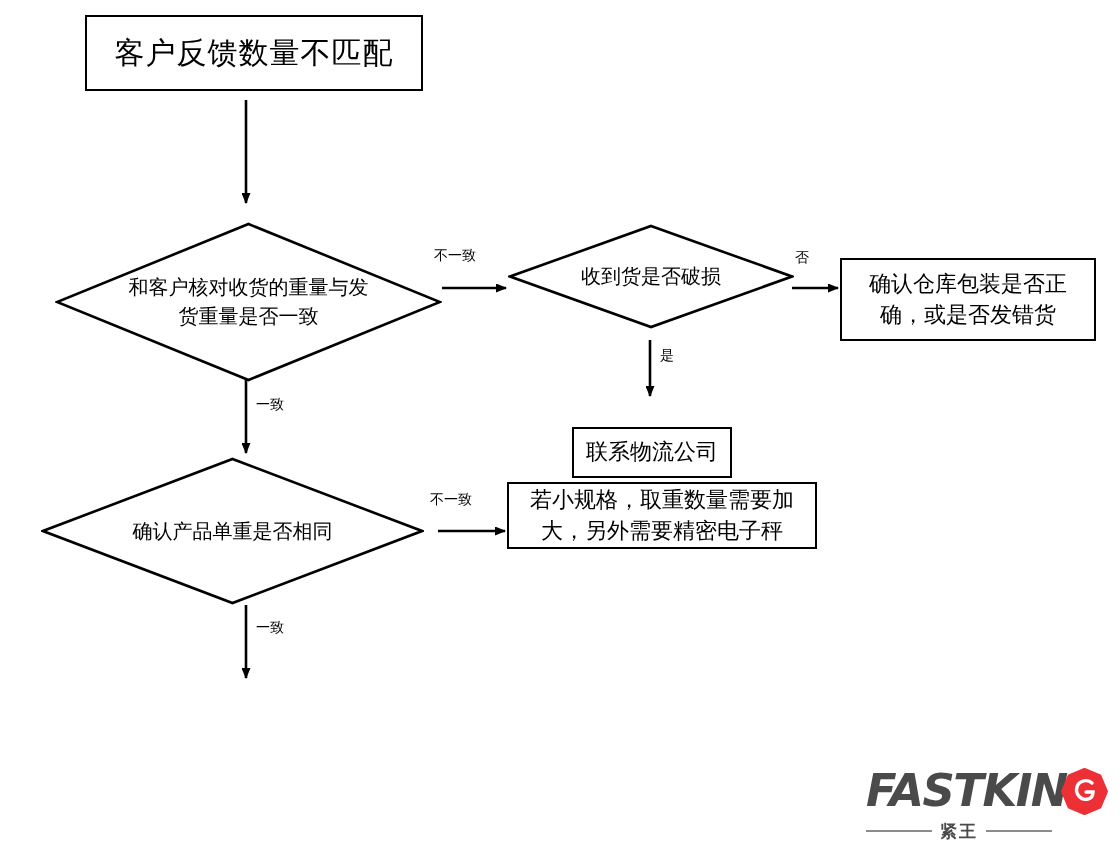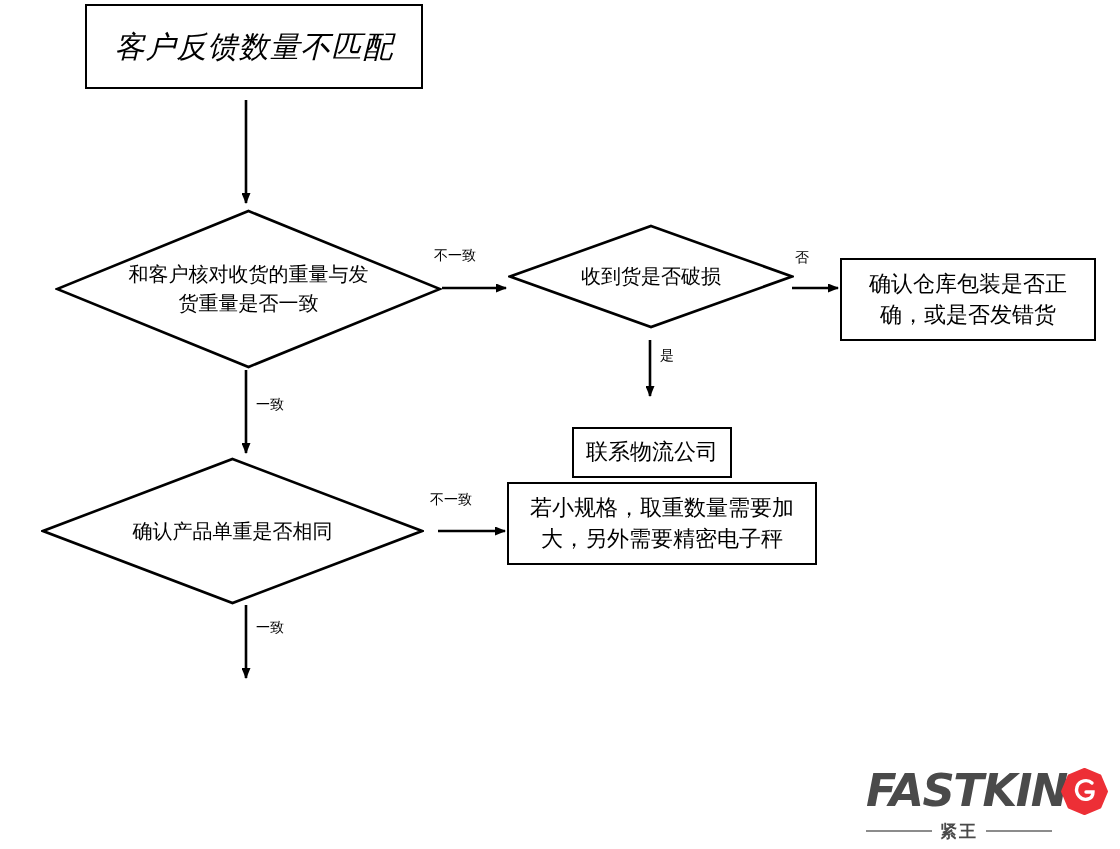--- a/index.html
+++ b/index.html
@@ -155,25 +155,25 @@
 
     <line x1="792" y1="288" x2="838" y2="288" stroke="#000000" stroke-width="2.6" marker-end="url(#arrowhead)"></line>
 
     <line x1="650" y1="340" x2="650" y2="396" stroke="#000000" stroke-width="2.6" marker-end="url(#arrowhead)"></line>
 
     <line x1="438" y1="531" x2="505" y2="531" stroke="#000000" stroke-width="2.6" marker-end="url(#arrowhead)"></line>
 
     <line x1="246" y1="605" x2="246" y2="678" stroke="#000000" stroke-width="2.6" marker-end="url(#arrowhead)"></line>
   </svg>
 
-  <div class="node box start-box" style="left:85px; top:4px; width:338px; height:85px;font-style:italic;">
+  <div class="node box start-box" style="left:85px; top:15px; width:338px; height:76px;">
     <div class="txt">客户反馈数量不匹配</div>
   </div>
 
-  <div class="diamond-wrap" style="left:55px; top:209px; width:387px; height:160px;">
+  <div class="diamond-wrap" style="left:55px; top:222px; width:387px; height:160px;">
     <svg width="387" height="160" viewBox="0 0 387 160">
       <polygon points="193.5,2 385,80 193.5,158 2,80" fill="#ffffff" stroke="#000000" stroke-width="2.6"></polygon>
     </svg>
     <div class="diamond-label">和客户核对收货的重量与发
 货重量是否一致</div>
   </div>
 
   <div class="diamond-wrap" style="left:508px; top:224px; width:286px; height:105px;">
     <svg width="286" height="105" viewBox="0 0 286 105">
       <polygon points="143,2 284,52.5 143,103 2,52.5" fill="#ffffff" stroke="#000000" stroke-width="2.6"></polygon>
@@ -190,21 +190,21 @@
     <div class="txt">联系物流公司</div>
   </div>
 
   <div class="diamond-wrap" style="left:41px; top:457px; width:383px; height:148px;text-decoration:underline;">
     <svg width="383" height="148" viewBox="0 0 383 148">
       <polygon points="191.5,2 381,74 191.5,146 2,74" fill="#ffffff" stroke="#000000" stroke-width="2.6"></polygon>
     </svg>
     <div class="diamond-label" style="padding:0 34px;">确认产品单重是否相同</div>
   </div>
 
-  <div class="node box proc-box" style="left:507px; top:482px; width:310px; height:83px;">
+  <div class="node box proc-box" style="left:507px; top:482px; width:310px; height:67px;">
     <div class="txt">若小规格，取重数量需要加
 大，另外需要精密电子秤</div>
   </div>
 
 
   <div class="edge-label" style="left:434px; top:248px;">不一致</div>
 
   <div class="edge-label" style="left:256px; top:397px;">一致</div>
 
   <div class="edge-label" style="left:795px; top:250px;">否</div>

